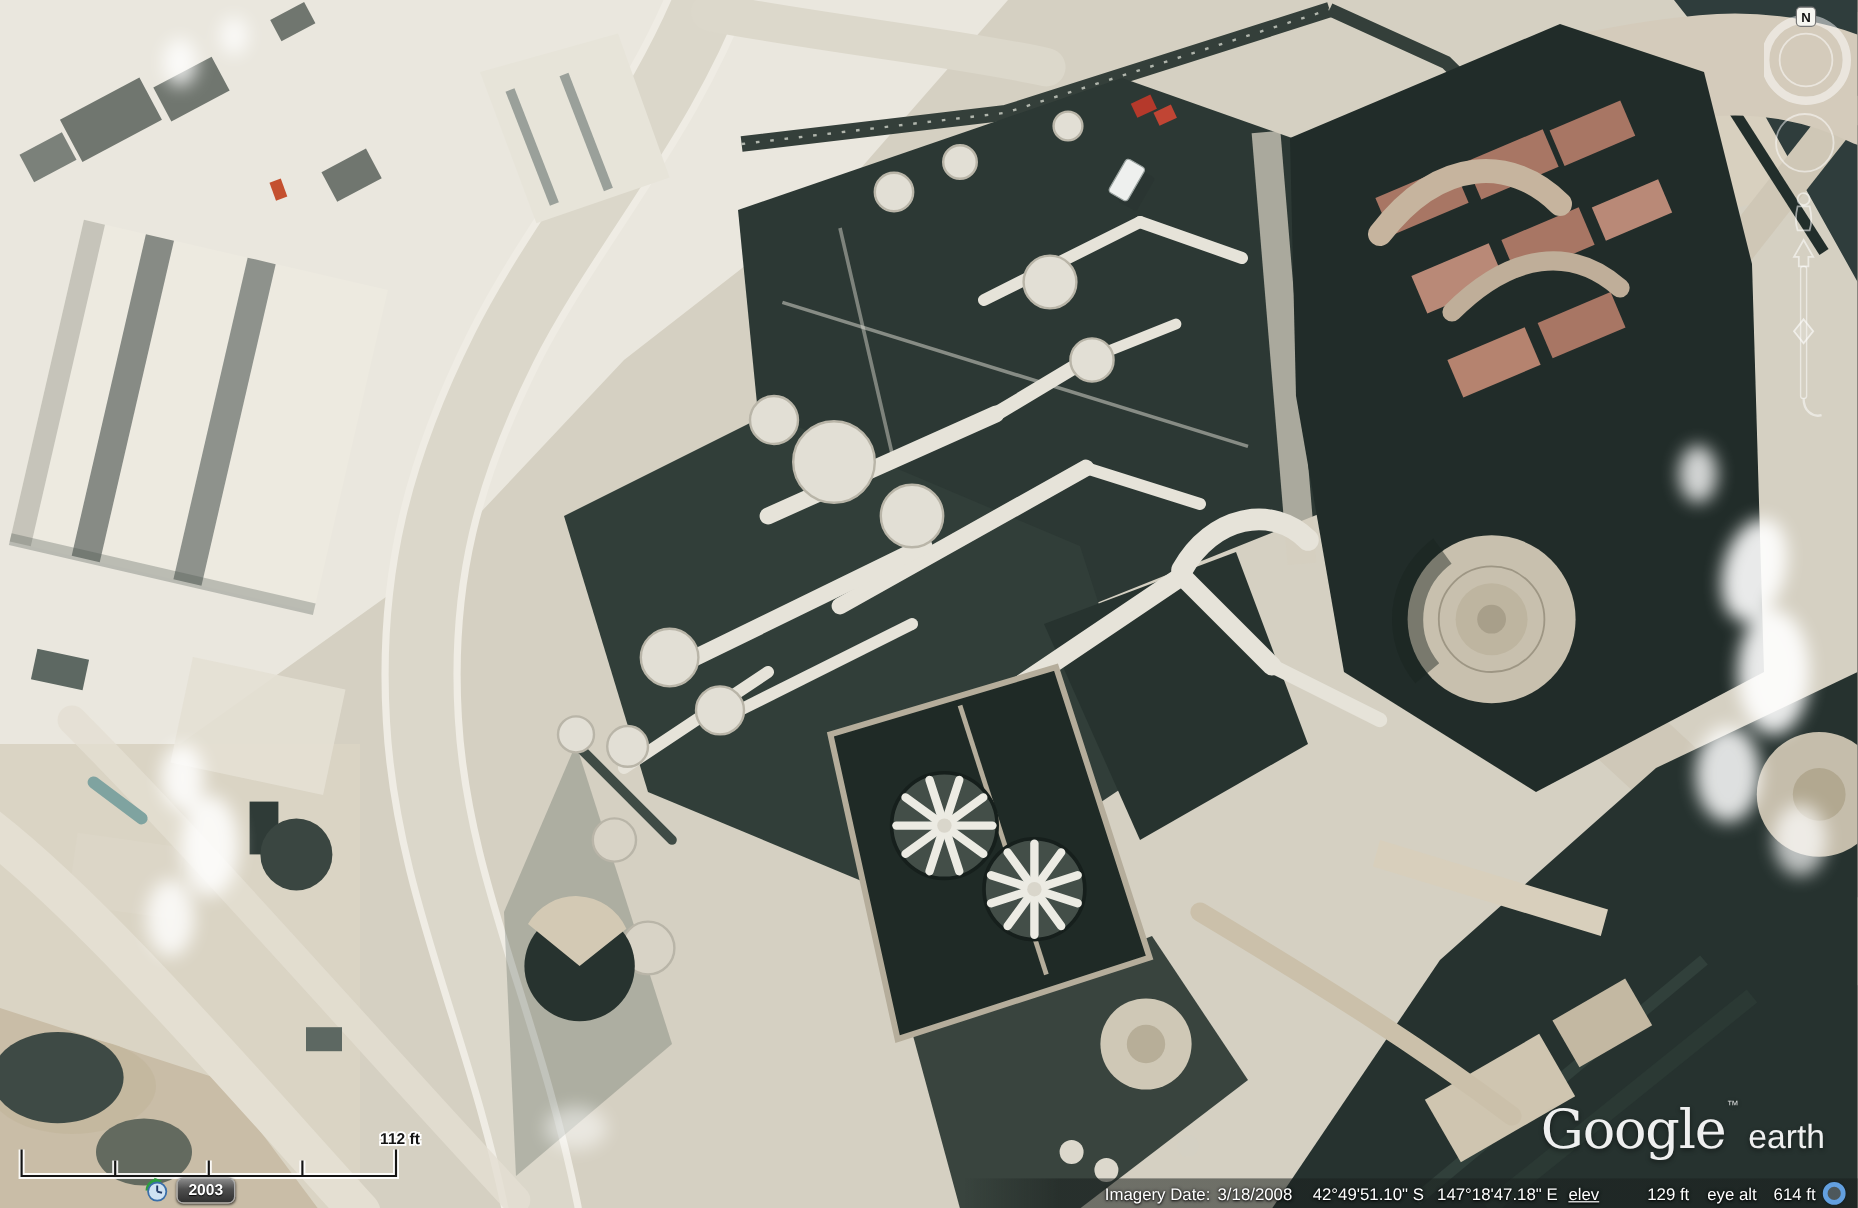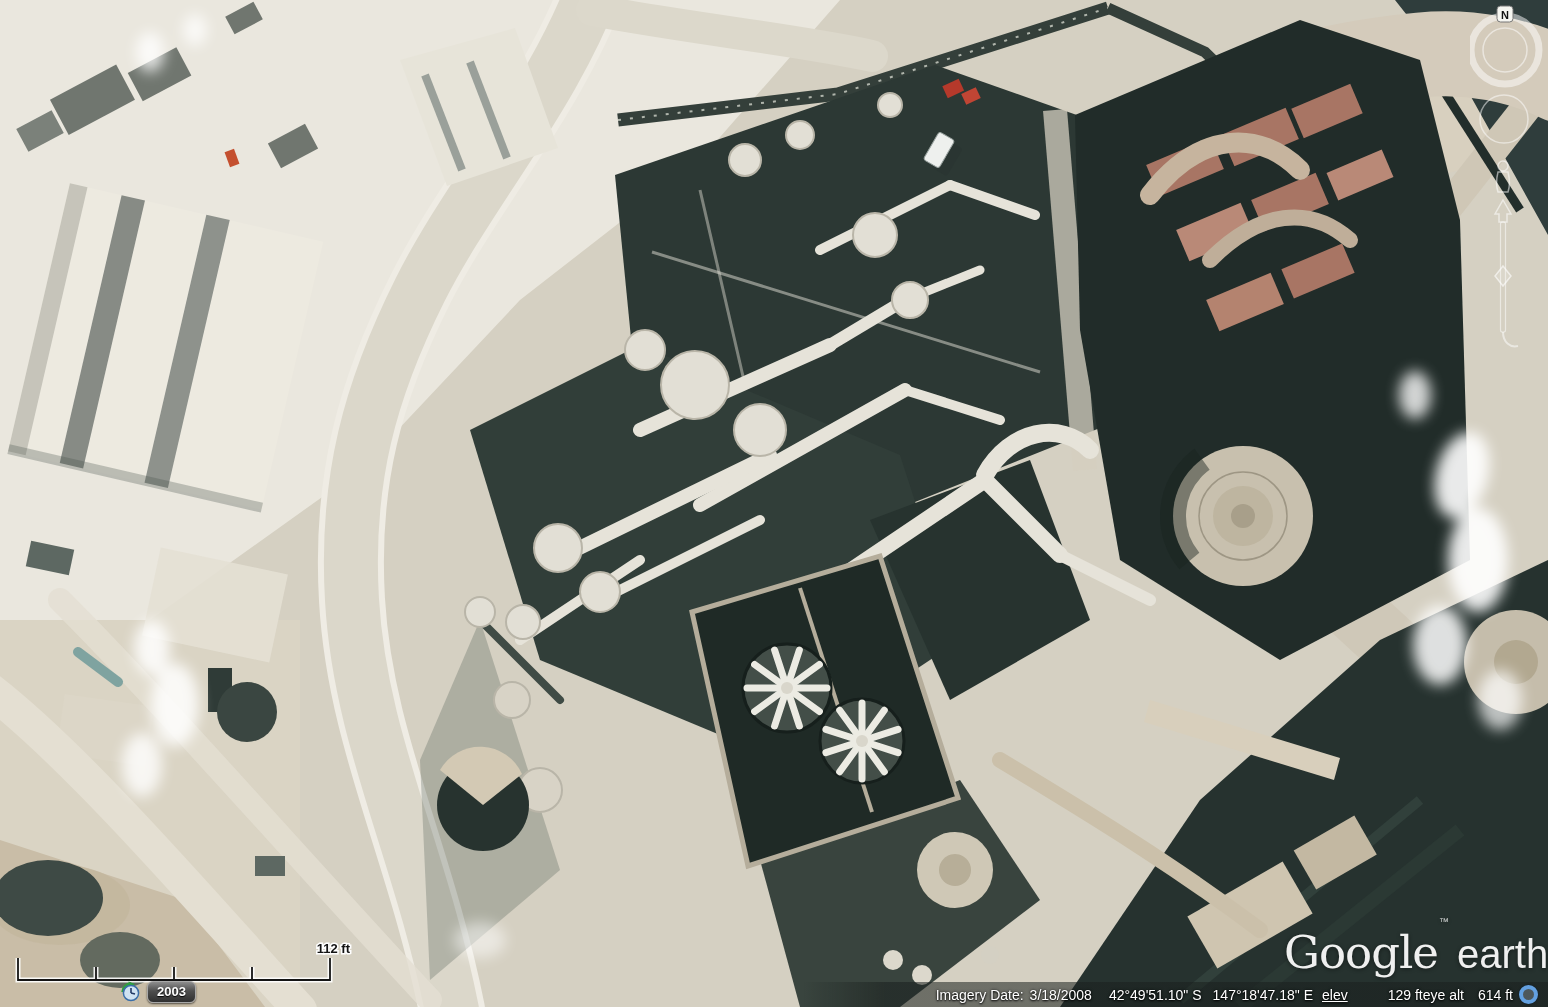--- a/index.html
+++ b/index.html
@@ -19,39 +19,39 @@
     height:20px;padding:0 9px;border:1px solid #a8a8a8;border-radius:6px;
     background:linear-gradient(#8d8d8d,#4e4e4e 45%,#303030);
     color:#fff;font-size:13px;font-weight:bold;line-height:20px;
     text-shadow:0 1px 1px #000;box-shadow:0 1px 2px rgba(0,0,0,.6);
   }
   
   .ge-logo{position:absolute;left:1284px;top:906px;z-index:4;display:flex;align-items:baseline;
     color:rgba(255,255,255,.93);text-shadow:0 1px 4px rgba(0,0,0,.45);}
   .ge-logo .brand{font-family:"DejaVu Serif","Liberation Serif",serif;font-size:45px;letter-spacing:-1px;}
   .ge-logo .tm{font-size:10px;margin-left:1px;align-self:flex-start;margin-top:10px;opacity:.85;}
-  .ge-logo .product{font-family:"Liberation Sans",sans-serif;font-weight:400;font-size:40px;margin-left:8px;margin-top:26px;}
+  .ge-logo .product{font-family:"Liberation Sans",sans-serif;font-weight:400;font-size:28px;margin-left:8px;margin-top:26px;}
   
   .status-bar{
     position:absolute;left:14px;right:0;bottom:0;height:25px;z-index:6;
     display:flex;align-items:center;justify-content:flex-end;
     padding-right:10px;box-sizing:border-box;
     background:linear-gradient(to right,rgba(22,28,26,0) 790px,rgba(26,32,30,.55) 870px,rgba(26,32,30,.55) 100%);
     color:#fff;font-size:14px;
     text-shadow:0 1px 2px rgba(0,0,0,.95),0 0 3px rgba(0,0,0,.8);
     white-space:nowrap;
   }
   .status-bar span{display:inline-block;}
   .sb-date-label{margin-left:0;}
   .sb-date{margin-left:6px;}
   .sb-lat{margin-left:17px;}
   .sb-lon{margin-left:11px;}
   .sb-elev-label{margin-left:9px;text-decoration:underline;}
   .sb-elev{margin-left:40px;}
-  .sb-eyealt-label{}
+  .sb-eyealt-label{margin-left:15px;}
   .sb-eyealt{margin-left:14px;}
   .streaming-icon{
     width:11px;height:11px;margin-left:6px;border-radius:50%;
     border:4px solid #63a0e0;background:rgba(220,235,255,.25);
     box-shadow:0 0 2px rgba(0,20,40,.8);
   }
 </style>
 </head>
 <body>
 

